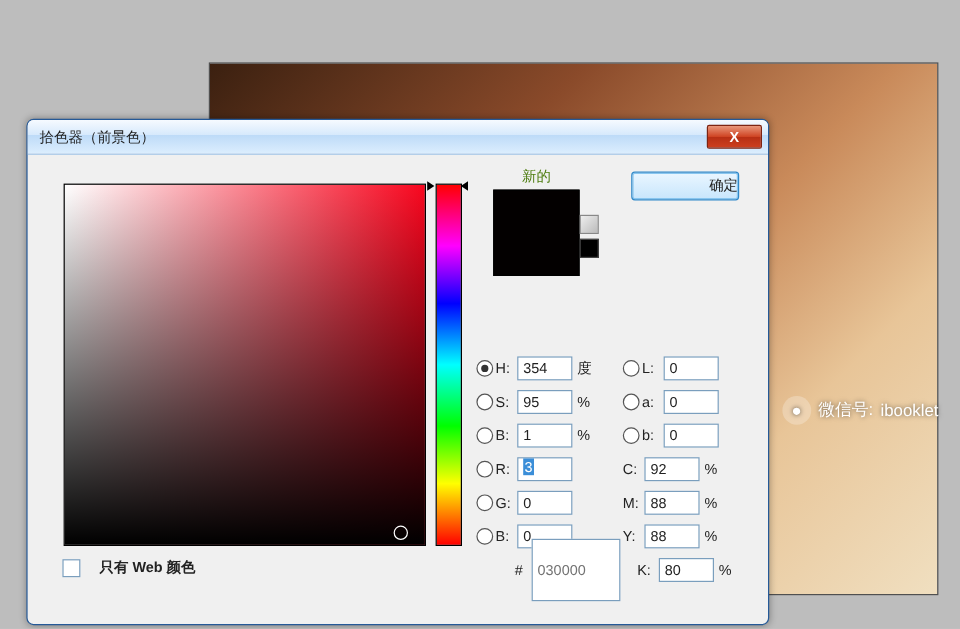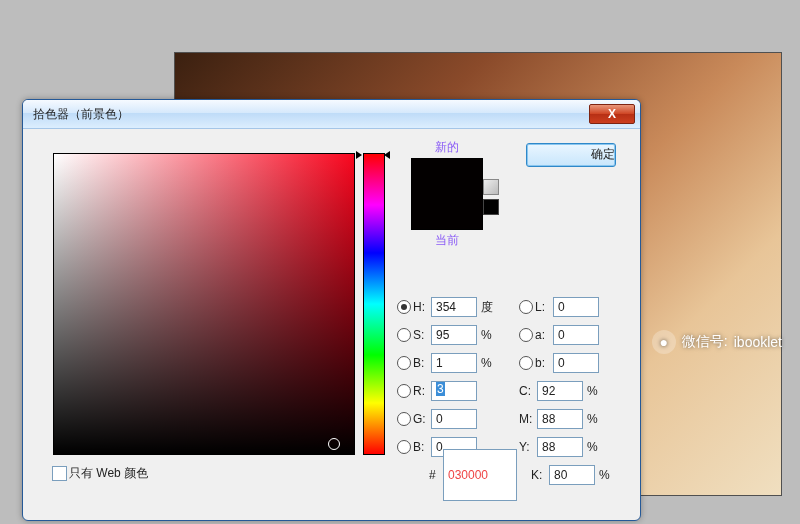--- a/index.html
+++ b/index.html
@@ -129,21 +129,21 @@
   .hue-ptr:after  { right: -2px; border-right: 6px solid #000; }
 
   
   .swatch-area {
     position: absolute;
     top: 10px;
     left: 374px;
     width: 100px;
     text-align: center;
   }
-  .swatch-label { color: #8b5cf6; }
+  .swatch-label { color: #4d7c0f; }
   .swatch {
     margin: 2px auto;
     width: 70px;
     height: 70px;
     border: 1px solid #000;
     background: #030000;
   }
   .cube-icon {
     position: absolute;
     top: 50px;
@@ -246,32 +246,33 @@
     color: #222;
   }
   .col-spacer { width: 20px; }
   .hex-in {
     width: 64px;
     height: 18px;
     border: 1px solid #7a9ebd;
     background:#fff;
     padding: 16px 4px;
     font-size: 12px;
-    color:#ef4444;
+    color:#737373;
   }
 
   
   .webline {
     position: absolute;
     top: 336px;
     left: 29px;
     display: flex;
     align-items: center;
-    gap: 2px;
+    gap: 16px;
     color:#222;
+    font-weight:bold;
   }
   .chk {
     width: 13px; height: 13px;
     border: 1px solid #7a9ebd;
     background:#fff;
     cursor:pointer;
   }
 
   
   .watermark {
@@ -313,21 +314,20 @@
       <div class="color-field">
         <div class="ring"></div>
       </div>
 
       <div class="hue-bar"></div>
       <div class="hue-ptr"></div>
 
       <div class="swatch-area">
         <div class="swatch-label">新的</div>
         <div class="swatch"></div>
-        <div class="swatch-label">当前</div>
       </div>
       <div class="cube-icon"></div>
       <div class="mini-swatch"></div>
 
       <div class="btn-col">
         <div class="btn default">确定</div>
         <div class="gap8"></div>
         <div class="gap8"></div>
       </div>
 

